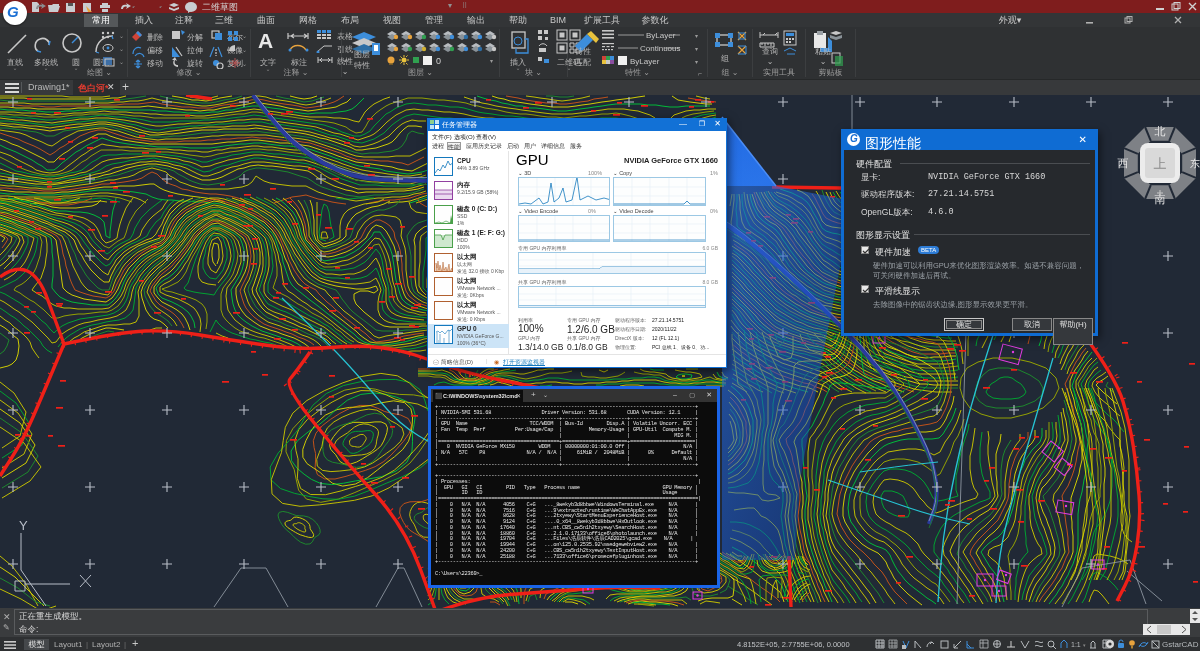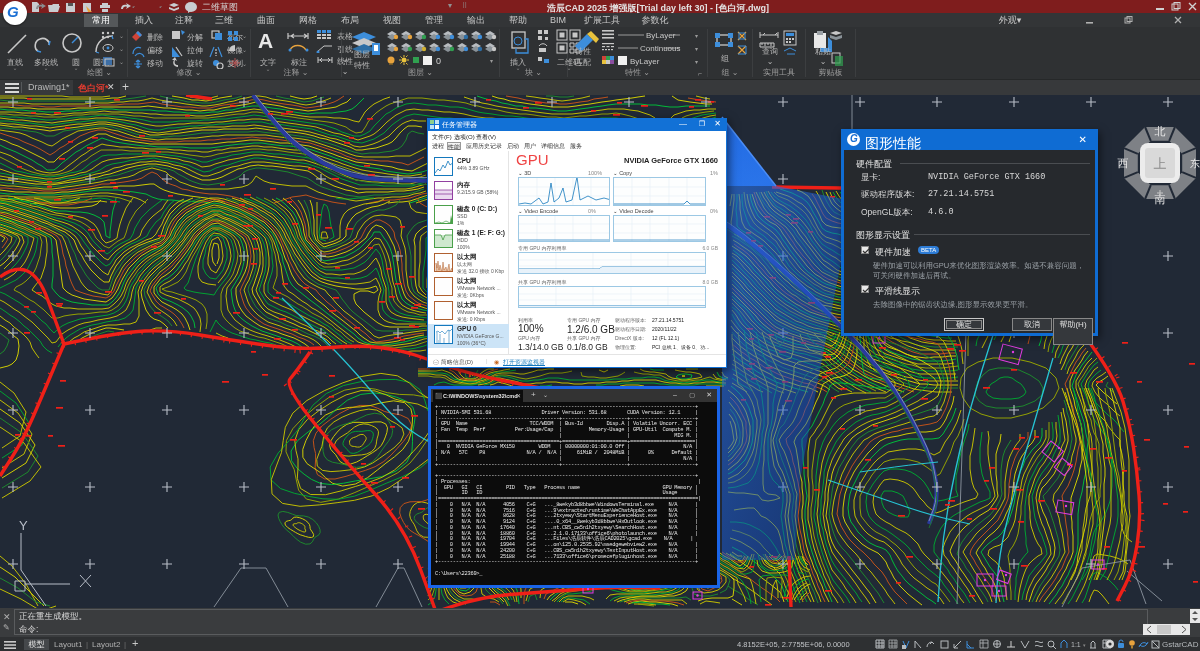--- a/index.html
+++ b/index.html
@@ -33,21 +33,20 @@
   <path d="M104 6l3-1-1.5 2z" fill="#8a8d90"></path>
   <path d="M119 8c0-4-3-5-6-4l1-2-5 3 5 3-1-2c2-1 4 0 4 2z" fill="#8a8d90" transform="translate(8,0) scale(-1,1) translate(-119,0)"></path>
   <path d="M131 6l3-1-1.5 2z" fill="#8a8d90"></path>
   <path d="M146 2l5 2-5 2-5-2zM141 6l5 2 5-2v2l-5 2-5-2z" fill="#c9ccd0"></path>
   <ellipse cx="163" cy="6" rx="6" ry="5" fill="#c9ccd0"></ellipse>
       <path d="M160 10l0 2 3-2z" fill="#c9ccd0"></path>
  </svg>
  <span class="abs" style="left:202px;top:1px;font-size:9px;color:#d0d0d0;">二维草图</span>
  <span class="abs" style="left:448px;top:1px;font-size:8px;color:#909090;">▾</span>
  <span class="abs" style="left:462px;top:2px;font-size:7px;color:#909090;">⠿</span>
- <div class="abs" style="left:388px;top:2px;width:540px;text-align:center;font-size:9px;font-weight:bold;color:#e2e2e2;">浩辰CAD 2025 增强版[Trial day left 30] - [色白河.dwg]</div>
  <svg class="abs" style="left:1155px;top:2px" width="42" height="9" viewBox="0 0 42 9">
    <rect x="1" y="6" width="8" height="2" fill="#d0d0d0"></rect>
    <rect x="17" y="2" width="6" height="6" fill="none" stroke="#d0d0d0"></rect>
       <rect x="19" y="0.5" width="6" height="6" fill="none" stroke="#d0d0d0"></rect>
    <path d="M34 1l7 7M41 1l-7 7" stroke="#d0d0d0" stroke-width="1.4"></path>
  </svg>
 </div>
 <div class="abs" style="left:3px;top:1px;width:24px;height:24px;border-radius:50%;background:#fff;z-index:30;box-shadow:0 1px 2px rgba(0,0,0,.5);">
   <div style="position:absolute;left:4px;top:2px;font-size:15px;font-weight:bold;color:#1a6fd4;font-style:italic;">G</div>
 </div>
@@ -1507,21 +1506,21 @@
             <path d="M13 18V4h2v14z" fill="#bcd7ea"></path>
             <path d="M1 6l2-1 2 2 2-2 3 3 3-4 2 1 2-2" stroke="#1478bd" fill="none" stroke-width="0.6"></path>
           </svg>
         </div>
         <div style="position:absolute;left:29px;top:1px;font-size:6.5px;font-weight:bold;color:#222;white-space:nowrap;">GPU 0</div>
         <div style="position:absolute;left:29px;top:9px;font-size:5px;color:#555;white-space:nowrap;">NVIDIA GeForce G...</div>
         <div style="position:absolute;left:29px;top:16px;font-size:5px;color:#555;white-space:nowrap;">100% (36°C)</div>
       </div>
     </div>
     <div style="position:absolute;left:82px;top:32px;width:216px;height:203px;background:#fff;overflow:hidden;">
-      <div style="position:absolute;left:6px;top:0px;font-size:15px;color:#ef4444;">GPU</div>
+      <div style="position:absolute;left:6px;top:0px;font-size:15px;color:#000000;">GPU</div>
       <div style="position:absolute;right:8px;top:5px;font-size:7.5px;font-weight:bold;color:#222;">NVIDIA GeForce GTX 1660</div>
       <div style="position:absolute;left:8px;top:19px;font-size:5.5px;color:#444;">⌄ 3D</div>
       <div style="position:absolute;left:78px;top:19px;font-size:5.5px;color:#888;">100%</div>
       <div style="position:absolute;left:103px;top:19px;font-size:5.5px;color:#444;">⌄ Copy</div>
       <div style="position:absolute;right:8px;top:19px;font-size:5.5px;color:#888;">1%</div>
       <div style="position:absolute;left:8px;top:26px;width:92px;height:29px;border:1px solid #9cc8e4;background:#fdfefe;">
         <svg width="90" height="27">
           <g stroke="#e7f1f8" stroke-width="0.7">
             <line x1="18" y1="0" x2="18" y2="27"></line>
             <line x1="36" y1="0" x2="36" y2="27"></line>

